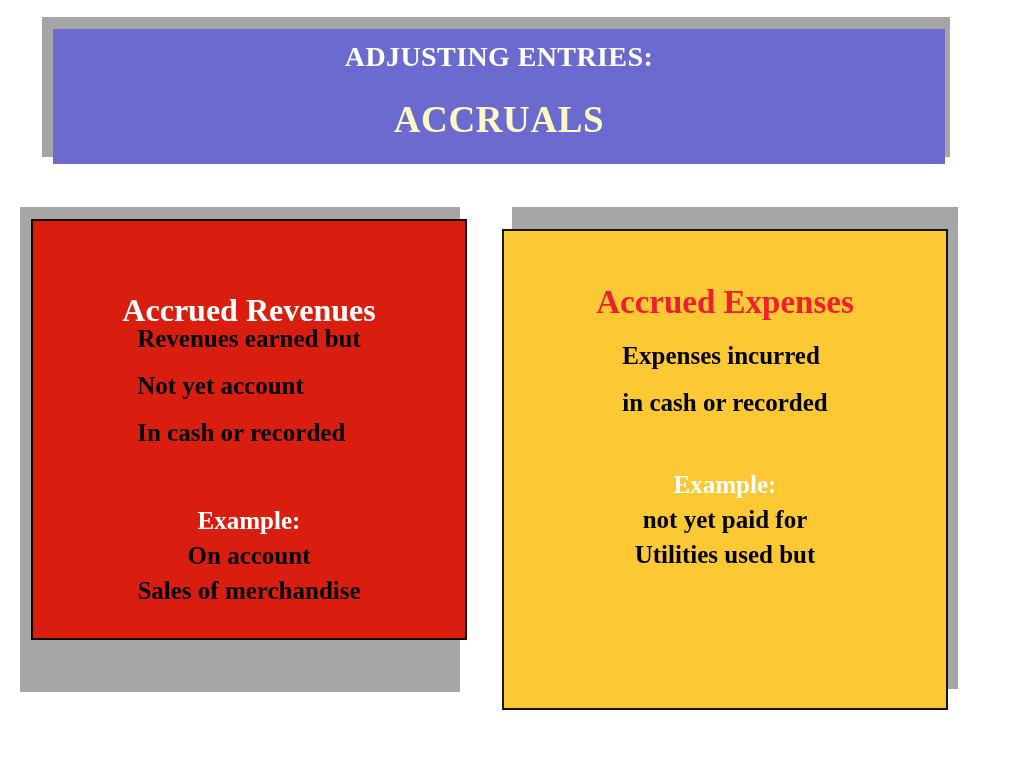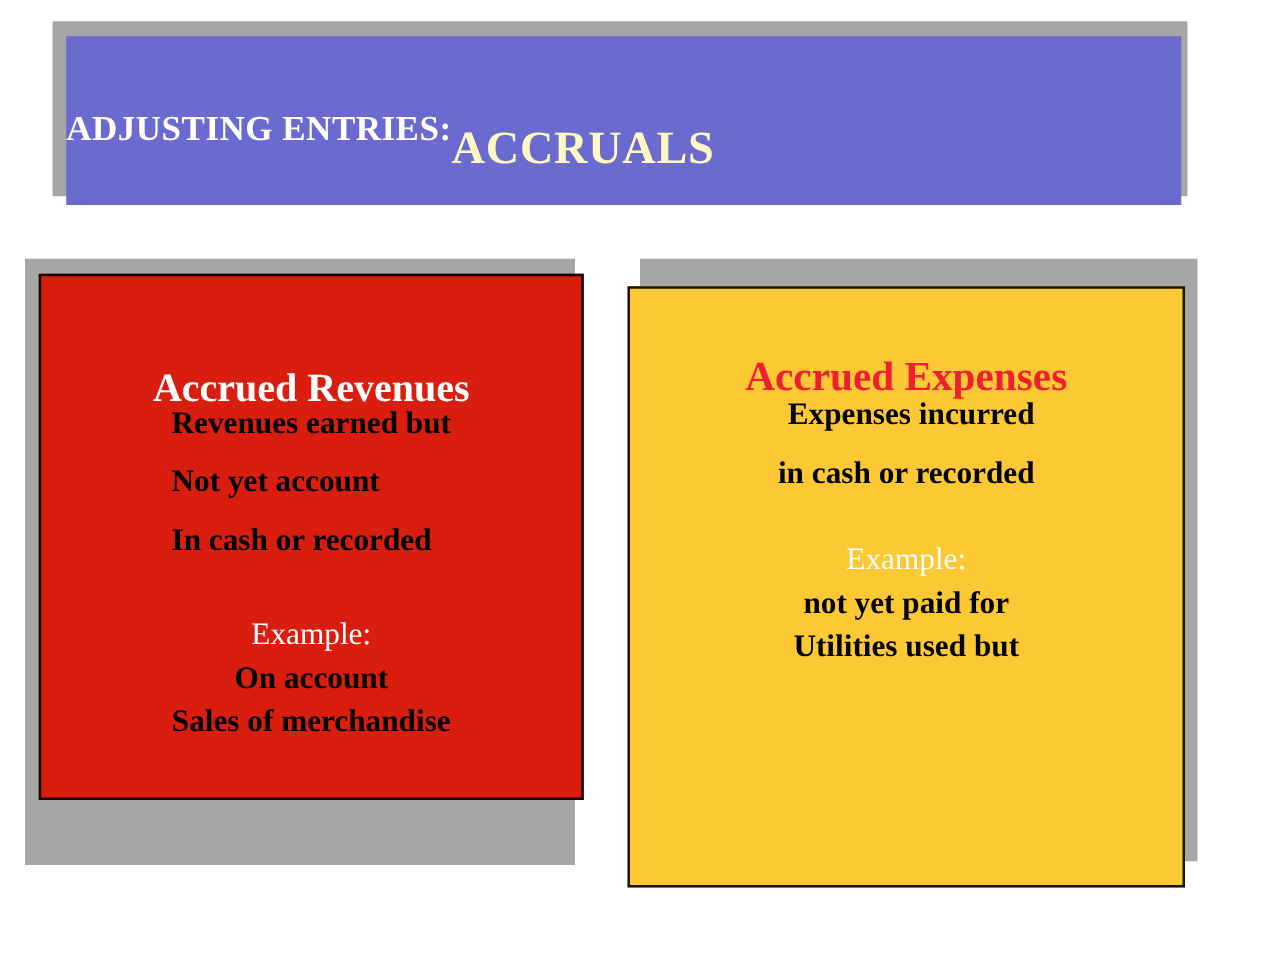--- a/index.html
+++ b/index.html
@@ -32,21 +32,21 @@
     background: #a6a6a6;
   }
   .title-banner {
     position: absolute;
     left: 53px;
     top: 29px;
     width: 892px;
     height: 135px;
     background: #6a6acf;
     display: flex;
-    flex-direction: row;
+    flex-direction: column;
     align-items: center;
     justify-content: flex-start;
     box-sizing: border-box;
     padding-top: 14px;
   }
   .title-line1 {
     color: #ffffff;
     font-size: 28px;
     font-weight: bold;
     letter-spacing: 0.4px;
@@ -127,22 +127,22 @@
     text-align: center;
     line-height: 1.0;
     margin-top: 55px;
     white-space: nowrap;
   }
 
   
   .body-block-left {
   }
   .body-block-right {
-    margin-top: 0;
-    text-align: right;
+    margin-top: 24px;
+    text-align: left;
   }
   .body-line {
     font-size: 25px;
     font-weight: bold;
     color: #000000;
     line-height: 1.0;
     margin-bottom: 22px;
     white-space: nowrap;
   }
   .body-line:last-child { margin-bottom: 0; }
@@ -151,25 +151,26 @@
   .example-block-left {
     margin-top: 50px;
     text-align: center;
   }
   .example-block-right {
     margin-top: 44px;
     text-align: center;
   }
   .example-label {
     font-size: 25px;
-    font-weight: normal;
+    font-weight: bold;
     color: #ffffff;
     line-height: 1.0;
     margin-bottom: 10px;
     white-space: nowrap;
+    margin-top: 13px;
   }
   .example-line {
     font-size: 25px;
     font-weight: bold;
     color: #000000;
     line-height: 1.0;
     margin-bottom: 10px;
     white-space: nowrap;
   }
   .example-line:last-child { margin-bottom: 0; }

